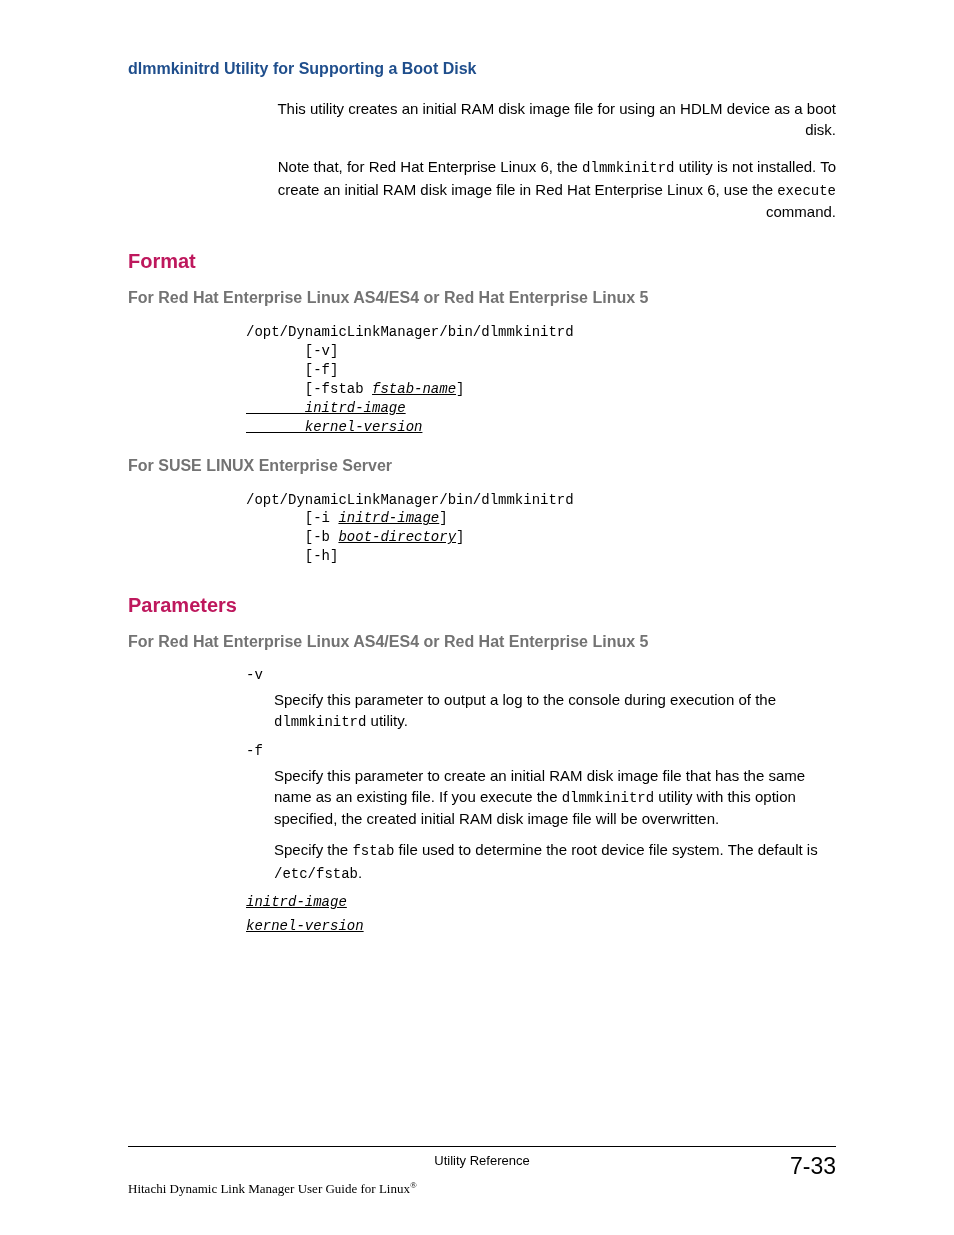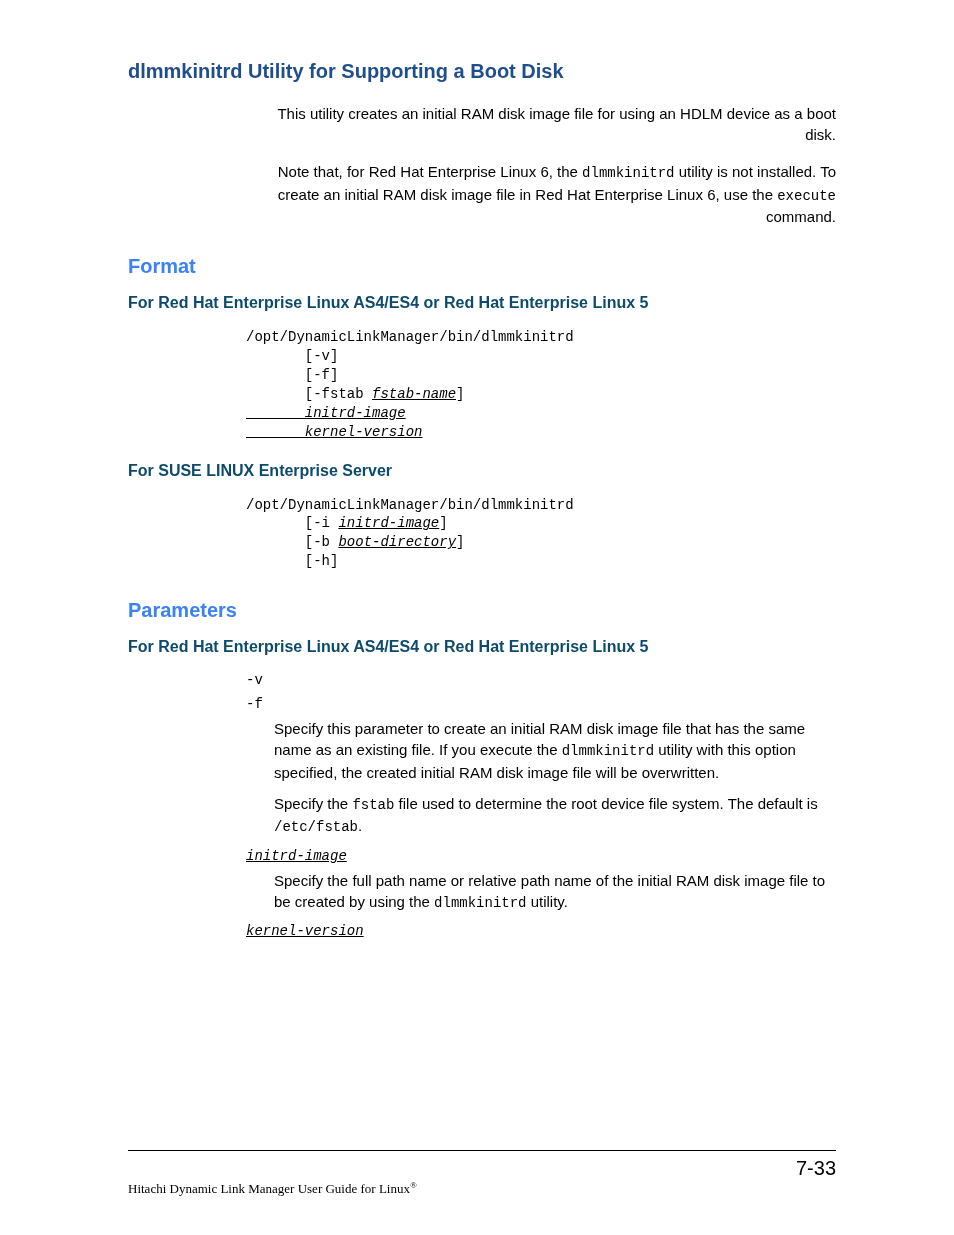--- a/index.html
+++ b/index.html
@@ -11,40 +11,40 @@
       font-family: Verdana, Arial, sans-serif;
       background: #fff;
       width: 954px;
       height: 1235px;
       padding: 60px 118px 40px 128px;
       position: relative;
       color: #000;
     }
     h1 {
       color: #1f4e8c;
-      font-size: 20px;
+      font-size: 16px;
       font-weight: bold;
       margin-bottom: 20px;
     }
     .body-text {
       font-size: 15px;
       line-height: 1.4;
       margin-left: 118px;
       margin-bottom: 16px;
       text-align: right;
     }
     h2 {
-      color: #3b82f6;
+      color: #be185d;
       font-size: 20px;
       font-weight: bold;
       margin-top: 28px;
       margin-bottom: 16px;
     }
     h3 {
-      color: #0c4a6e;
+      color: #737373;
       font-size: 16px;
       font-weight: bold;
       margin-top: 12px;
       margin-bottom: 16px;
     }
     pre {
       font-family: "Courier New", monospace;
       font-size: 14px;
       line-height: 1.35;
       margin-left: 118px;
@@ -90,21 +90,21 @@
       font-size: 13px;
     }
     .footer-center {
       position: absolute;
       left: 0;
       right: 0;
       text-align: center;
       font-size: 13px;
     }
     .footer-right {
-      font-size: 20px;
+      font-size: 23px;
       margin-left: auto;
       position: relative;
     }
     .footer-line2 {
       text-align: left;
       font-size: 13px;
       font-family: Liberation Serif, serif;
     }
     .reg {
       font-size: 9px;
@@ -140,39 +140,40 @@
 <span>       [-b </span><span class="italic">boot-directory</span><span>]</span>
 <span>       [-h]</span></pre>
 
 <h2>Parameters</h2>
 
 <h3>For Red Hat Enterprise Linux AS4/ES4 or Red Hat Enterprise Linux 5</h3>
 
 <div class="param-list">
 
   <div class="param-term">-v</div>
+  <div class="param-desc">
+    <span>Specify this parameter to output a log to the console during execution of the </span><span class="code-inline">dlmmkinitrd</span><span> utility.</span>
+  </div>
 
   <div class="param-term">-f</div>
   <div class="param-desc">
     <span>Specify this parameter to create an initial RAM disk image file that has the same name as an existing file. If you execute the </span><span class="code-inline">dlmmkinitrd</span><span> utility with this option specified, the created initial RAM disk image file will be overwritten.</span>
   </div>
 
   <div class="param-desc">
     <span>Specify the </span><span class="code-inline">fstab</span><span> file used to determine the root device file system. The default is </span><span class="code-inline">/etc/fstab</span><span>.</span>
   </div>
 
   <div class="param-term italic">initrd-image</div>
-  <div class="param-desc">
-    <span>Specify the full path name or relative path name of the initial RAM disk image file to be created by using the </span><span class="code-inline">dlmmkinitrd</span><span> utility.</span>
-  </div>
 
   <div class="param-term italic">kernel-version</div>
 
 </div>
 
 <div class="footer">
   <div class="footer-line1">
+    <span class="footer-center">Utility Reference</span>
     <span class="footer-right">7-33</span>
   </div>
   <div class="footer-line2">
     <span>Hitachi Dynamic Link Manager User Guide for Linux</span><span class="reg">®</span>
   </div>
 </div>
 
 </body></html>

